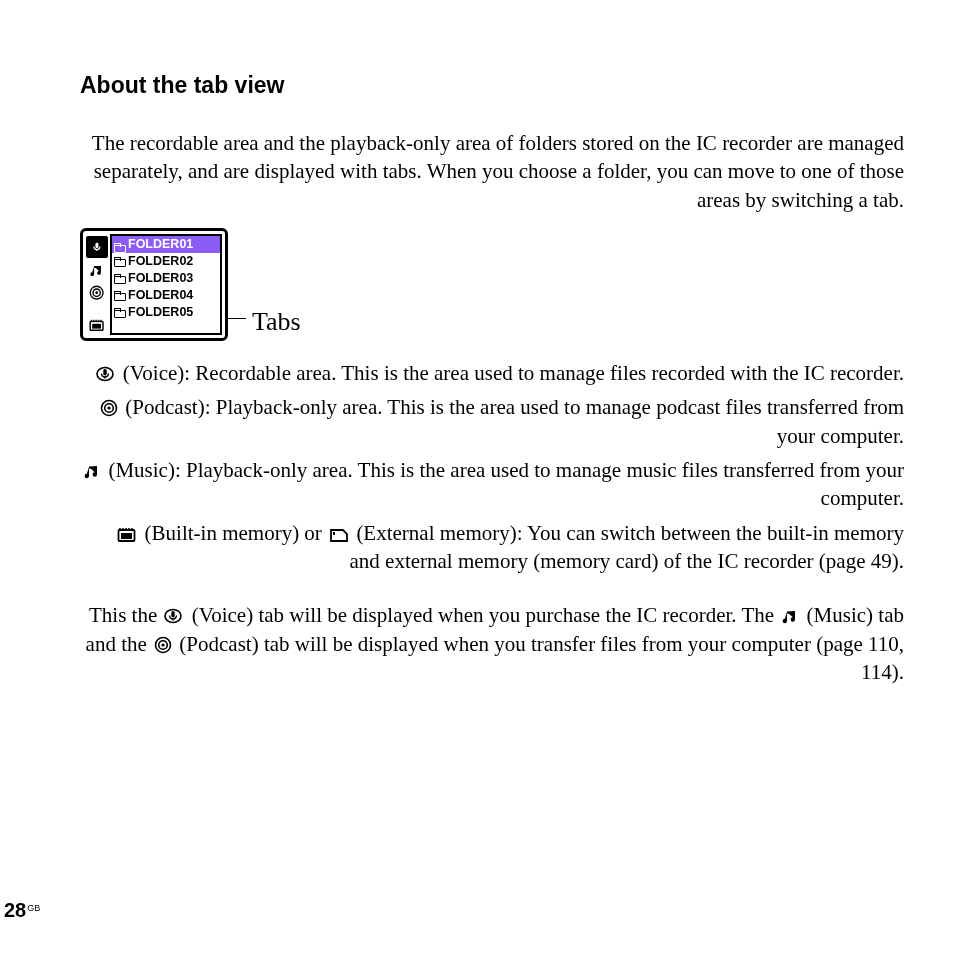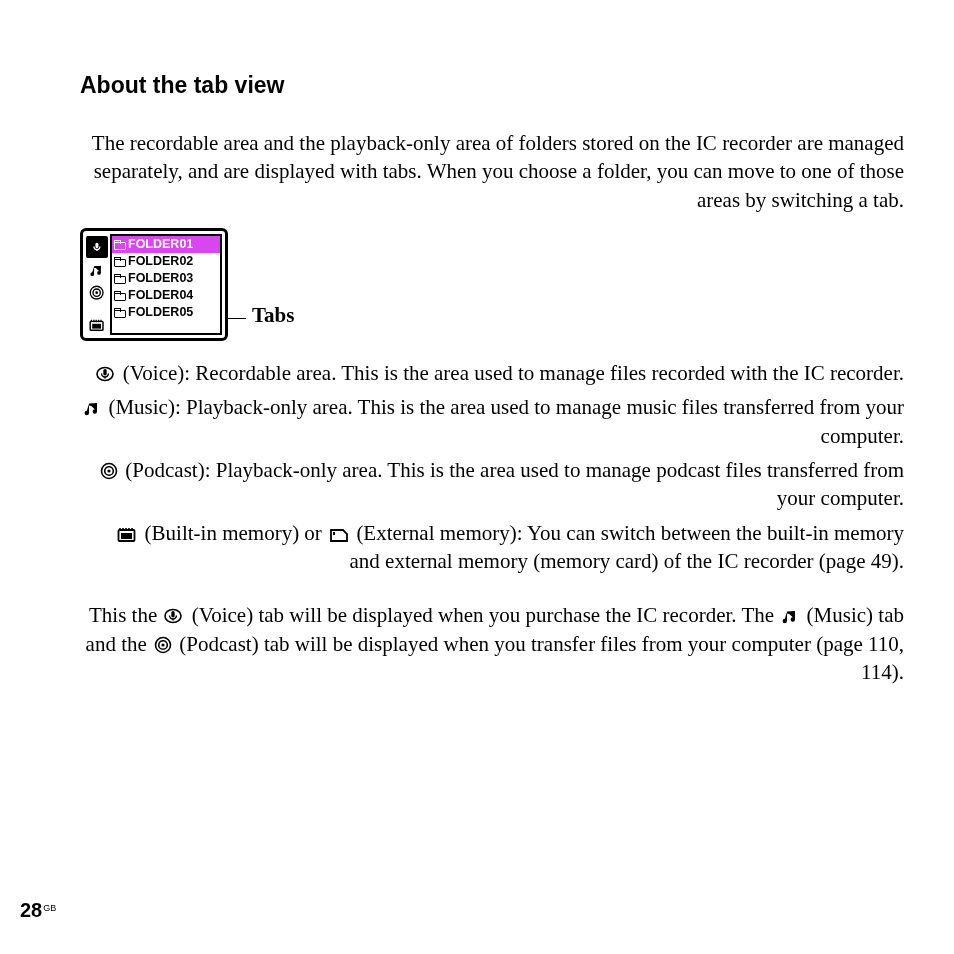--- a/index.html
+++ b/index.html
@@ -72,57 +72,56 @@
     display: flex;
     align-items: center;
     gap: 2px;
     padding: 0 2px;
     font-family: Arial, Helvetica, sans-serif;
     font-weight: 700;
     font-size: 12.5px;
     line-height: 17px;
     white-space: nowrap;
   }
-  .row.selected { background: #d946ef; color: #fff; }
+  .row.selected { background: #8b5cf6; color: #fff; align-items: flex-end; }
 
   .foldericon {
     width: 12px; height: 10px; position: relative; flex: 0 0 12px;
   }
   .foldericon::before {
     content: ""; position: absolute; left: 0; top: 0; width: 5px; height: 3px;
     border: 1.5px solid currentColor; border-bottom: none;
     border-top-left-radius: 1px; border-top-right-radius: 1px;
   }
   .foldericon::after {
     content: ""; position: absolute; left: 0; top: 2px; right: 0; bottom: 0;
     border: 1.5px solid currentColor; border-radius: 1px;
   }
 
   .lead-line {
     width: 18px; height: 0; border-top: 1.5px solid #000;
     margin-bottom: 22px;
   }
   .tabs-label {
-    margin: 0 0 12px 6px;
-    font-size: 21px;
-    font-weight: bold;
+    margin: 0 0 2px 6px;
+    font-size: 26px;
   }
 
   
   .icon {
     display: inline-block;
     vertical-align: -3px;
     margin: 0 2px;
   }
   .icon svg { display: block; }
 
   
   .pagenum {
     position: absolute;
-    left: 20px;
+    left: 4px;
     bottom: 30px;
     font-family: Arial, Helvetica, sans-serif;
     font-weight: 700;
     font-size: 20px;
     margin-top: 20px;
   }
   .pagenum sup { font-size: 9px; font-weight: 400; vertical-align: 6px; margin-left: 1px; }
 
   .paragraphs { max-width: 840px; text-align: right; }
 </style>
@@ -226,28 +225,28 @@
     <div class="tabs-label">Tabs</div>
   </div>
 
   <div class="paragraphs">
     <p>
       <span class="icon"><svg width="20" height="17">
             <use href="#ic-voice"></use>
           </svg></span><span> (Voice): Recordable area. This is the area used to manage files recorded with the IC recorder.</span>
     </p>
     <p>
+      <span class="icon"><svg width="18" height="18">
+            <use href="#ic-podcast"></use>
+          </svg></span><span> (Podcast): Playback-only area. This is the area used to manage podcast files transferred from your computer.</span>
+    </p>
+    <p>
       <span class="icon"><svg width="18" height="16">
             <use href="#ic-music"></use>
           </svg></span><span> (Music): Playback-only area. This is the area used to manage music files transferred from your computer.</span>
-    </p>
-    <p>
-      <span class="icon"><svg width="18" height="18">
-            <use href="#ic-podcast"></use>
-          </svg></span><span> (Podcast): Playback-only area. This is the area used to manage podcast files transferred from your computer.</span>
     </p>
     <p>
       <span class="icon"><svg width="20" height="16">
             <use href="#ic-builtin"></use>
           </svg></span><span> (Built-in memory) or </span><span class="icon"><svg width="20" height="16">
             <use href="#ic-external"></use>
           </svg></span><span> (External memory): You can switch between the built-in memory and external memory (memory card) of the IC recorder (page 49).</span>
     </p>
 
     <p style="height:14px"></p>

